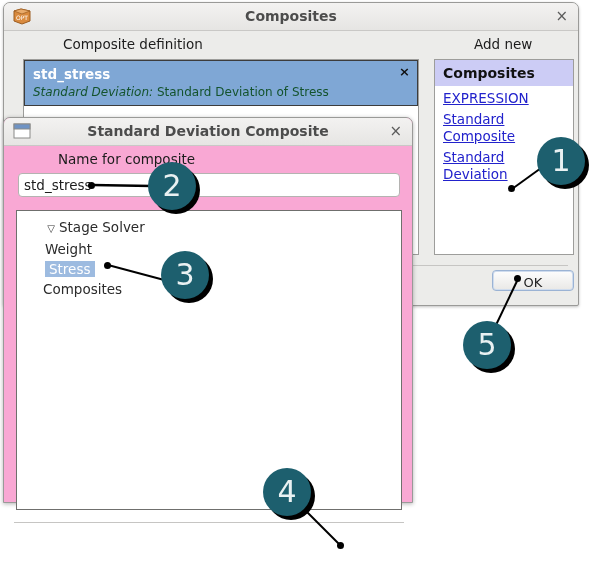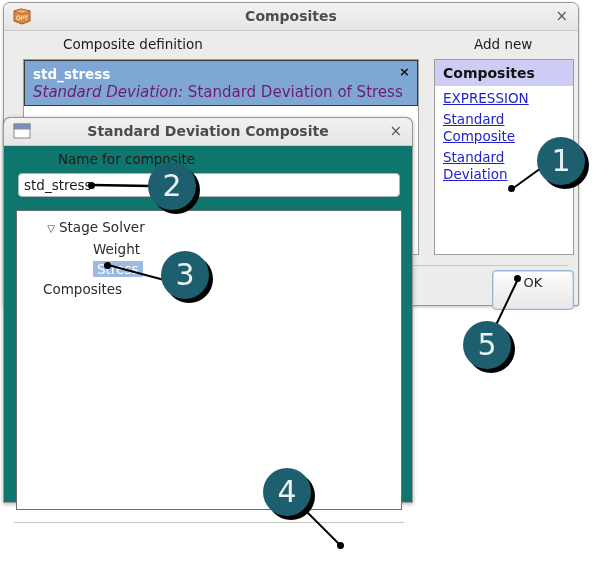--- a/index.html
+++ b/index.html
@@ -56,21 +56,21 @@
   }
   #composite-item{
     position:relative;
     height:46px;
     background:#7fa7d5;
     border:1px solid #3c3c3c;
     box-sizing:border-box;
     padding:4px 8px 0 8px;
   }
   #composite-item .ci-name{font-weight:bold;color:#ffffff;font-size:13.5px;line-height:18px;}
-  #composite-item .ci-desc{color:#701a75;font-size:15px;line-height:18px;}
+  #composite-item .ci-desc{color:#14532d;font-size:12px;line-height:18px;}
   #composite-item .ci-desc i{font-style:italic;}
   #composite-item .ci-x{
     position:absolute;right:7px;top:3px;font-weight:bold;font-size:13px;color:#111;cursor:pointer;
   }
 
   
   #addnew-panel{
     position:absolute;left:430px;top:56px;width:140px;height:196px;
     background:#ffffff;border:1px solid #9d9d9b;box-sizing:border-box;
     padding:0;overflow:hidden;
@@ -95,21 +95,21 @@
     border:1px solid #b2b1af;border-radius:4px;
     font-size:13px;color:#1c1c1c;
     text-align:center;cursor:pointer;
     box-sizing:border-box;
   }
   .btn.default{border-color:#9bb3d4;box-shadow:0 0 0 1px #cfdcee inset;}
 
   
   #inner-dialog{
     position:absolute;left:3px;top:117px;width:410px;height:386px;
-    background:#0f766e;
+    background:#f9a8d4;
     border:1px solid #9a9a98;
     border-radius:7px 7px 0 0;
     box-shadow:0 1px 4px rgba(0,0,0,.3);
     box-sizing:border-box;
     text-decoration:underline;
   }
   #name-input{
     position:absolute;left:14px;top:55px;width:382px;height:24px;
     background:#ffffff;border:1px solid #b4b3b1;border-radius:4px;
     box-sizing:border-box;
@@ -117,21 +117,21 @@
     padding:0 5px;line-height:22px;
   }
   #tree-panel{
     position:absolute;left:12px;top:92px;width:386px;height:300px;
     background:#ffffff;border:1px solid #6f6f6d;box-sizing:border-box;
     padding-top:6px;
   }
   .tree-row{font-size:13.5px;line-height:20px;color:#2b2b2b;white-space:nowrap;}
   .tree-row .twisty{display:inline-block;width:16px;text-align:center;color:#333;font-size:10px;}
   .tree-node-0{padding-left:26px;}
-  .tree-node-1{padding-left:76px;}
+  .tree-node-1{padding-left:28px;}
   .tree-node-root2{padding-left:26px;}
   .tree-sel{background:#9dbbe0;color:#ffffff;padding:0 4px;border-radius:0;}
 
   
   .callout{
     position:absolute;width:48px;height:48px;border-radius:50%;
     background:#1d5f6e;
     box-shadow:4px 4px 0 0 #000;
     color:#e9f1f2;
     font-size:30px;font-weight:normal;
@@ -170,21 +170,21 @@
 
   <div id="addnew-panel">
     <div id="addnew-header">Composites</div>
     <a class="addnew-link">EXPRESSION</a>
     <a class="addnew-link">Standard Composite</a>
     <a class="addnew-link">Standard Deviation</a>
   </div>
 
   <div class="hsep" style="top:262px;"></div>
 
-  <div class="btn default" style="left:488px;top:267px;width:82px;height:40px;line-height:23px;">OK</div>
+  <div class="btn default" style="left:488px;top:267px;width:82px;height:21px;line-height:23px;">OK</div>
 </div>
 
 <div id="inner-dialog">
 
   <div class="titlebar">
     <svg id="inner-win-icon" viewBox="0 0 18 16">
       <rect x="1" y="1" width="16" height="14" fill="#ffffff" stroke="#8a8a88" stroke-width="1"></rect>
       <rect x="1" y="1" width="16" height="5" fill="#6f93c4" stroke="#8a8a88" stroke-width="1"></rect>
     </svg>
     <div class="title-text">Standard Deviation Composite</div>

